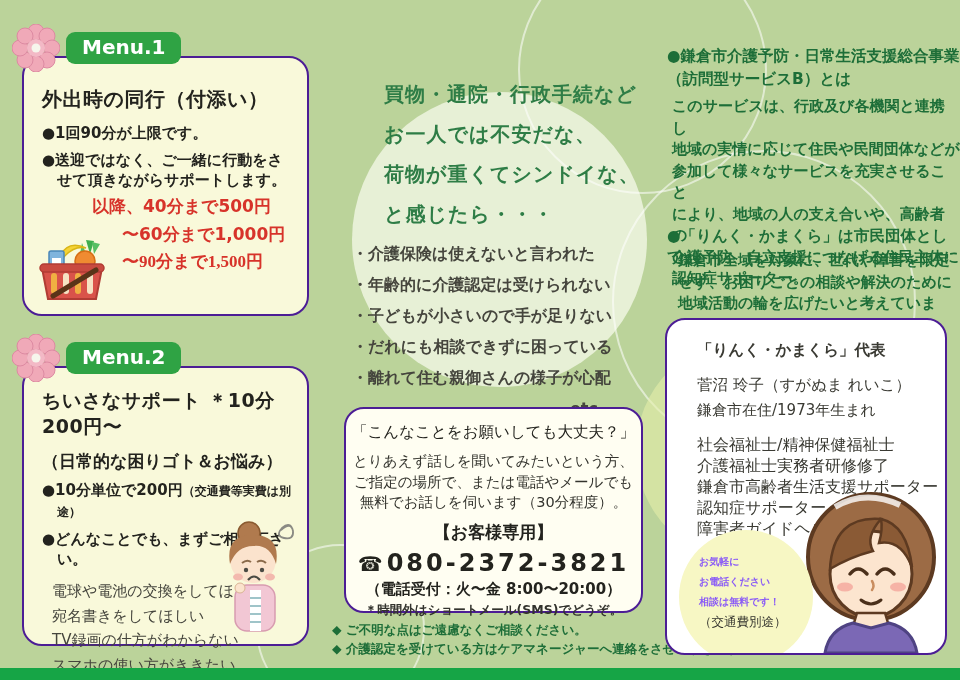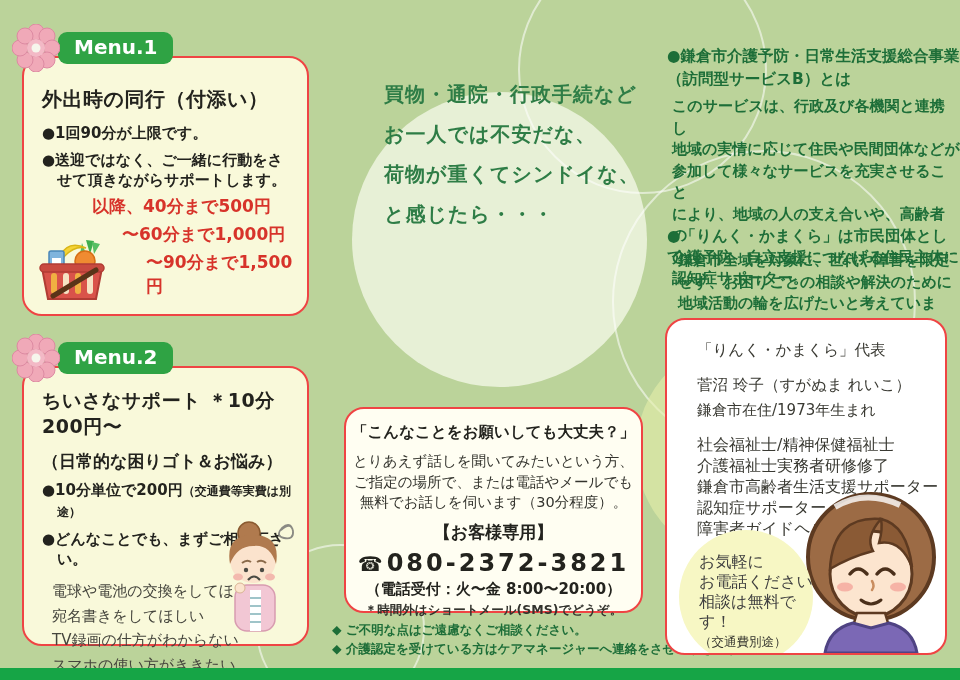--- a/index.html
+++ b/index.html
@@ -4,83 +4,83 @@
 <style>
   html,body{margin:0;padding:0;}
   .page{position:relative;width:960px;height:680px;background:#bbd39a;overflow:hidden;
         font-family:"DejaVu Sans",sans-serif;}
   .circle{position:absolute;border-radius:50%;z-index:0;}
   .c-fill-light{background:rgba(238,245,224,0.85);}
   .c-fill-yellow{background:rgba(228,238,170,0.6);}
   .c-line{border:2px solid rgba(255,255,255,0.55);}
 
   
-  .tag{position:absolute;z-index:4;display:flex;align-items:center;gap:4px;}
+  .tag{position:absolute;z-index:4;display:flex;align-items:center;gap:12px;}
   .pill{background:#2fa344;color:#ffffff;font-weight:bold;font-size:20px;
         padding:2px 16px 4px 16px;border-radius:9px;margin-left:-6px;line-height:26px;}
   .flower{width:48px;height:48px;position:relative;z-index:5;}
 
   
-  .panel{position:absolute;background:#f9f9da;border:2px solid #ef4444;border-radius:20px;
+  .panel{position:absolute;background:#f9f9da;border:2px solid #4c1d95;border-radius:20px;
          z-index:2;box-sizing:border-box;}
   #menu1-panel{left:22px;top:56px;width:287px;height:260px;padding:28px 12px 10px 16px;}
   #menu2-panel{left:22px;top:366px;width:287px;height:280px;padding:20px 10px 10px 16px;}
 
   .box-title{font-size:20px;font-weight:bold;color:#23231e;margin:0 0 10px 2px;letter-spacing:0.5px;}
   .hang{padding-left:15px;text-indent:-15px;}
   .bullet{font-size:15px;color:#23231e;font-weight:bold;margin:7px 0 0 2px;line-height:20px;}
   .small-paren{font-size:12px;font-weight:bold;}
 
   .fee{color:#d7332a;font-weight:bold;font-size:17px;margin-top:12px;line-height:24px;}
   .fee-2{margin-left:52px;margin-top:4px;}
   .fee-3{margin-left:82px;margin-top:4px;}
-  .fee-4{margin-left:106px;margin-top:4px;}
+  .fee-4{margin-left:82px;margin-top:4px;font-family:Liberation Serif, serif;}
   #basket-icon{position:absolute;left:12px;bottom:8px;}
 
   #menu2-panel .box-title{font-size:19px;margin-bottom:10px;}
   .subtitle{font-size:17px;font-weight:bold;color:#23231e;margin:2px 0 6px 2px;}
   .examples{margin:10px 0 0 12px;font-size:15px;color:#45453d;line-height:24.5px;}
   #worried-woman{position:absolute;right:6px;bottom:8px;}
 
   
   .headline{position:absolute;left:384px;top:74px;z-index:2;}
   .headline div{font-size:20px;font-weight:bold;color:#2e7d46;line-height:40px;letter-spacing:1px;}
   .concerns{position:absolute;left:352px;top:238px;width:262px;z-index:2;}
   .concerns div{font-size:16px;color:#45453d;font-weight:bold;line-height:31px;}
   .etc{text-align:right;padding-right:10px;}
 
   #contact-panel{left:344px;top:407px;width:299px;height:206px;background:#fffef2;
                  text-align:center;padding-top:13px;}
-  .contact-heading{font-size:15.5px;font-weight:bold;color:#23231e;}
+  .contact-heading{font-size:15.5px;font-weight:normal;color:#23231e;}
   .contact-body{font-size:14.5px;color:#33332d;line-height:20.5px;margin-top:8px;}
   .contact-label{font-size:17px;font-weight:bold;color:#23231e;margin-top:8px;}
   .phone-row{font-size:24px;font-weight:bold;color:#23231e;margin-top:5px;letter-spacing:3px;}
   .phone-row .ph-icon{font-size:20px;letter-spacing:0;margin-right:4px;}
   .contact-hours{font-size:15px;color:#23231e;font-weight:bold;margin-top:3px;}
   .contact-sms{font-size:12.5px;color:#33332d;font-weight:bold;margin-top:3px;}
 
   .footnotes{position:absolute;left:332px;top:620px;z-index:2;}
   .footnotes div{font-size:12.5px;font-weight:bold;color:#1d6e38;line-height:19px;}
 
   
   .r-sec{position:absolute;z-index:2;color:#1d6e38;}
   #r-sec1-title{left:667px;top:45px;font-size:15.5px;font-weight:bold;line-height:23px;}
   #r-sec1-body{left:672px;top:96px;font-size:15px;line-height:21.5px;font-weight:bold;}
   #r-sec2-title{left:667px;top:226px;font-size:15.5px;font-weight:bold;}
   #r-sec2-body{left:678px;top:250px;font-size:15px;line-height:21.5px;font-weight:bold;}
 
   #profile-panel{left:665px;top:318px;width:282px;height:337px;background:#ffffff;
                  overflow:hidden;padding:20px 0 0 30px;}
-  .profile-title{font-size:15.5px;color:#3a3a33;font-weight:normal;}
+  .profile-title{font-size:15.5px;color:#3a3a33;font-weight:bold;}
   .profile-name{font-size:15.5px;color:#3a3a33;margin-top:14px;}
   .profile-res{font-size:15px;color:#3a3a33;margin-top:5px;}
   .quals{margin-top:14px;font-size:16px;color:#3a3a33;line-height:21px;}
   .callout{position:absolute;left:12px;top:210px;width:134px;height:134px;border-radius:50%;
            background:#f7f7c4;padding:22px 0 0 20px;box-sizing:border-box;z-index:3;}
-  .callout .cl{font-size:16px;font-weight:normal;color:#404040;line-height:20px;}
+  .callout .cl{font-size:10px;font-weight:bold;color:#8b5cf6;line-height:20px;}
   .callout .cl-small{font-size:12.5px;color:#33332d;line-height:20px;}
   #smiling-woman{position:absolute;right:-2px;bottom:-4px;z-index:2;}
 
   .footer-bar{position:absolute;left:0;top:668px;width:960px;height:12px;background:#16a546;z-index:4;}
 </style>
 </head>
 <body>
 
 <div class="page">
 
@@ -194,20 +194,28 @@
     </span>
   </section>
 
   <div class="headline">
     <div>買物・通院・行政手続など</div>
     <div>お一人では不安だな、</div>
     <div>荷物が重くてシンドイな、</div>
     <div>と感じたら・・・</div>
   </div>
 
+  <div class="concerns">
+    <div>・介護保険は使えないと言われた</div>
+    <div>・年齢的に介護認定は受けられない</div>
+    <div>・子どもが小さいので手が足りない</div>
+    <div>・だれにも相談できずに困っている</div>
+    <div>・離れて住む親御さんの様子が心配</div>
+    <div class="etc">etc.</div>
+  </div>
 
   <section class="panel" id="contact-panel">
     <div class="contact-heading">「こんなことをお願いしても大丈夫？」</div>
     <div class="contact-body">
       <div>とりあえず話しを聞いてみたいという方、</div>
       <div>ご指定の場所で、または電話やメールでも</div>
       <div>無料でお話しを伺います（30分程度）。</div>
     </div>
     <div class="contact-label">【お客様専用】</div>
     <div class="phone-row">

